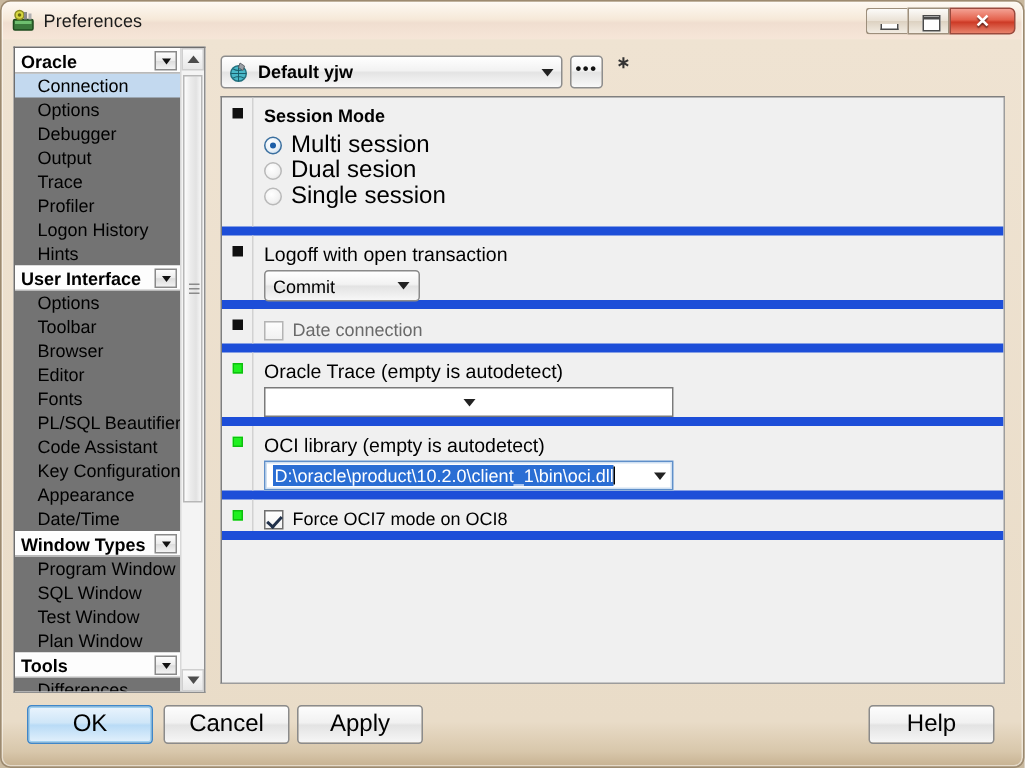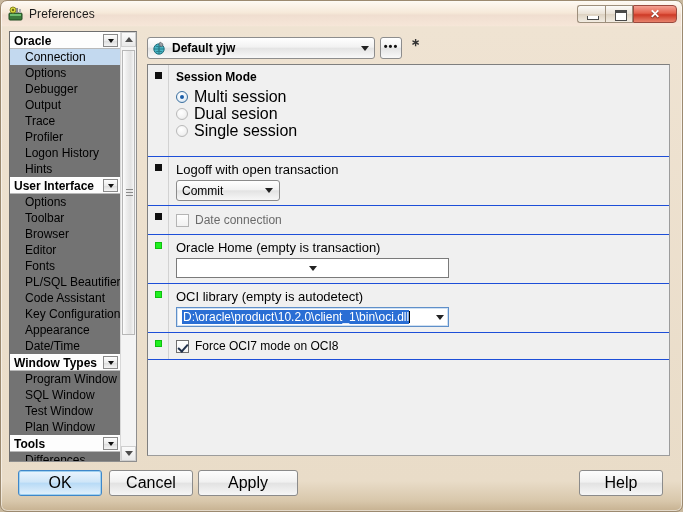--- a/index.html
+++ b/index.html
@@ -242,21 +242,21 @@
     width: 523px; height: 392px;
     box-sizing: border-box;
     background: #f0f0f0;
     border: 1px solid #9c9c9c;
     border-top-color: #7f7f7f;
     border-left-color: #7f7f7f;
     overflow: hidden;
   }
   .sect {
     position: relative;
-    border-bottom: 1px solid #1d4ed8;
+    border-bottom: 6px solid #1d4ed8;
     box-sizing: border-box;
   }
   .sect:last-child { border-bottom: none; }
   .ind {
     position: absolute; left: 7px; top: 7px;
     width: 7px; height: 7px;
     background: #101010;
   }
   .ind.green { background: #20f020; box-shadow: inset 0 0 0 1px #0fbf0f; }
   .sect-divider {
@@ -384,21 +384,21 @@
     font-size: 16px; color: #000;
     display: flex; align-items: center; justify-content: center;
   }
   #btn-ok {
     left: 12px; width: 84px;
     border-color: #3f87c9;
     background: linear-gradient(to bottom, #eaf4fd 0%, #cfe6f8 45%, #b9dbf6 52%, #e3f1fc 100%);
     box-shadow: 0 0 0 1px #9fd0f0 inset;
   }
   #btn-cancel { left: 103px; width: 84px; }
-  #btn-apply  { left: 192px; width: 100px; }
+  #btn-apply  { left: 192px; width: 84px; }
   #btn-help   { left: 573px; width: 84px; }
 </style>
 </head>
 <body>
 
 <div id="frame-outer"></div>
 
 <div id="titlebar">
   <div id="titlebar-icon">
     <svg width="16" height="16" viewBox="0 0 16 16">
@@ -609,21 +609,21 @@
             <span class="cb"></span>
             <span class="cb-row-label dim">Date connection</span>
           </div>
         </div>
       </div>
 
       <div class="sect" style="height:49px;">
         <span class="ind green"></span>
         <span class="sect-divider"></span>
         <div class="sect-body" style="padding-top:3px; padding-right:50px;">
-          <div class="sect-label">Oracle Home (empty is transaction)</div>
+          <div class="sect-label">Oracle Trace (empty is autodetect)</div>
           <div class="combo-sunken" style="width:273px;flex-direction:column;">
             <span class="cval">OraClient10g_home1</span>
             <span class="carrow">
                 <i class="caret-dn-sm"></i>
               </span>
           </div>
         </div>
       </div>
 
       <div class="sect" style="height:49px;">

